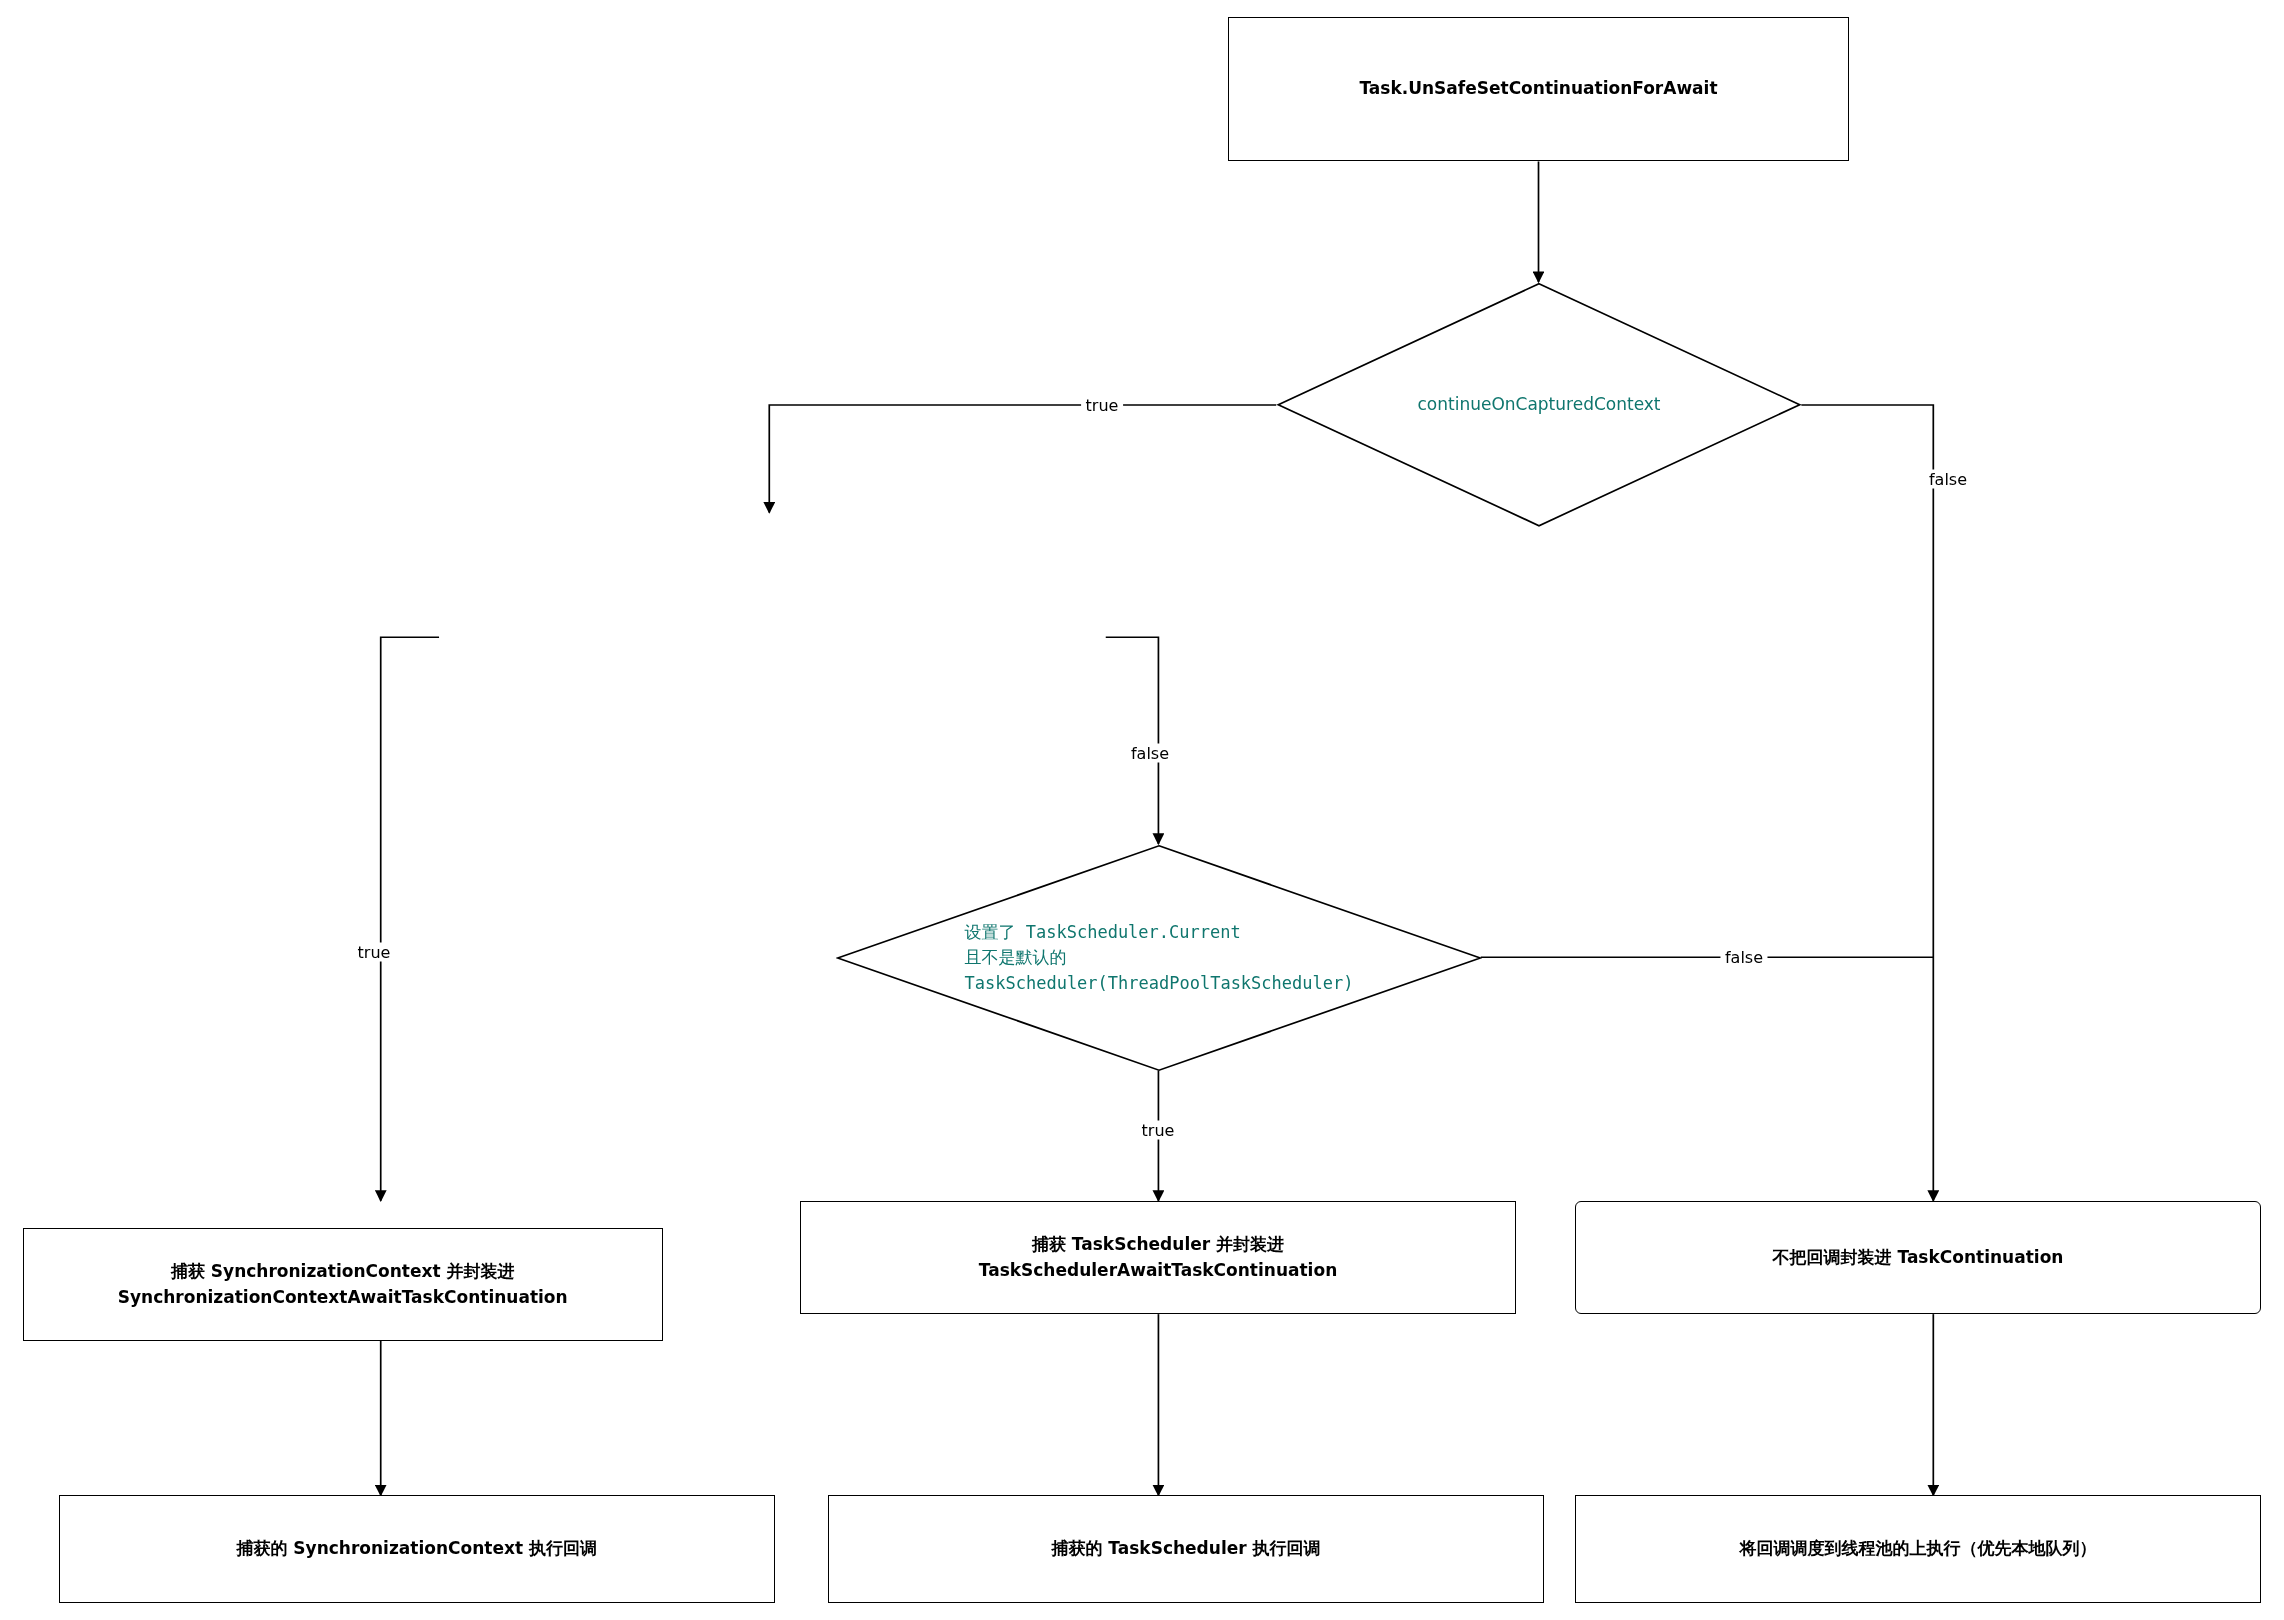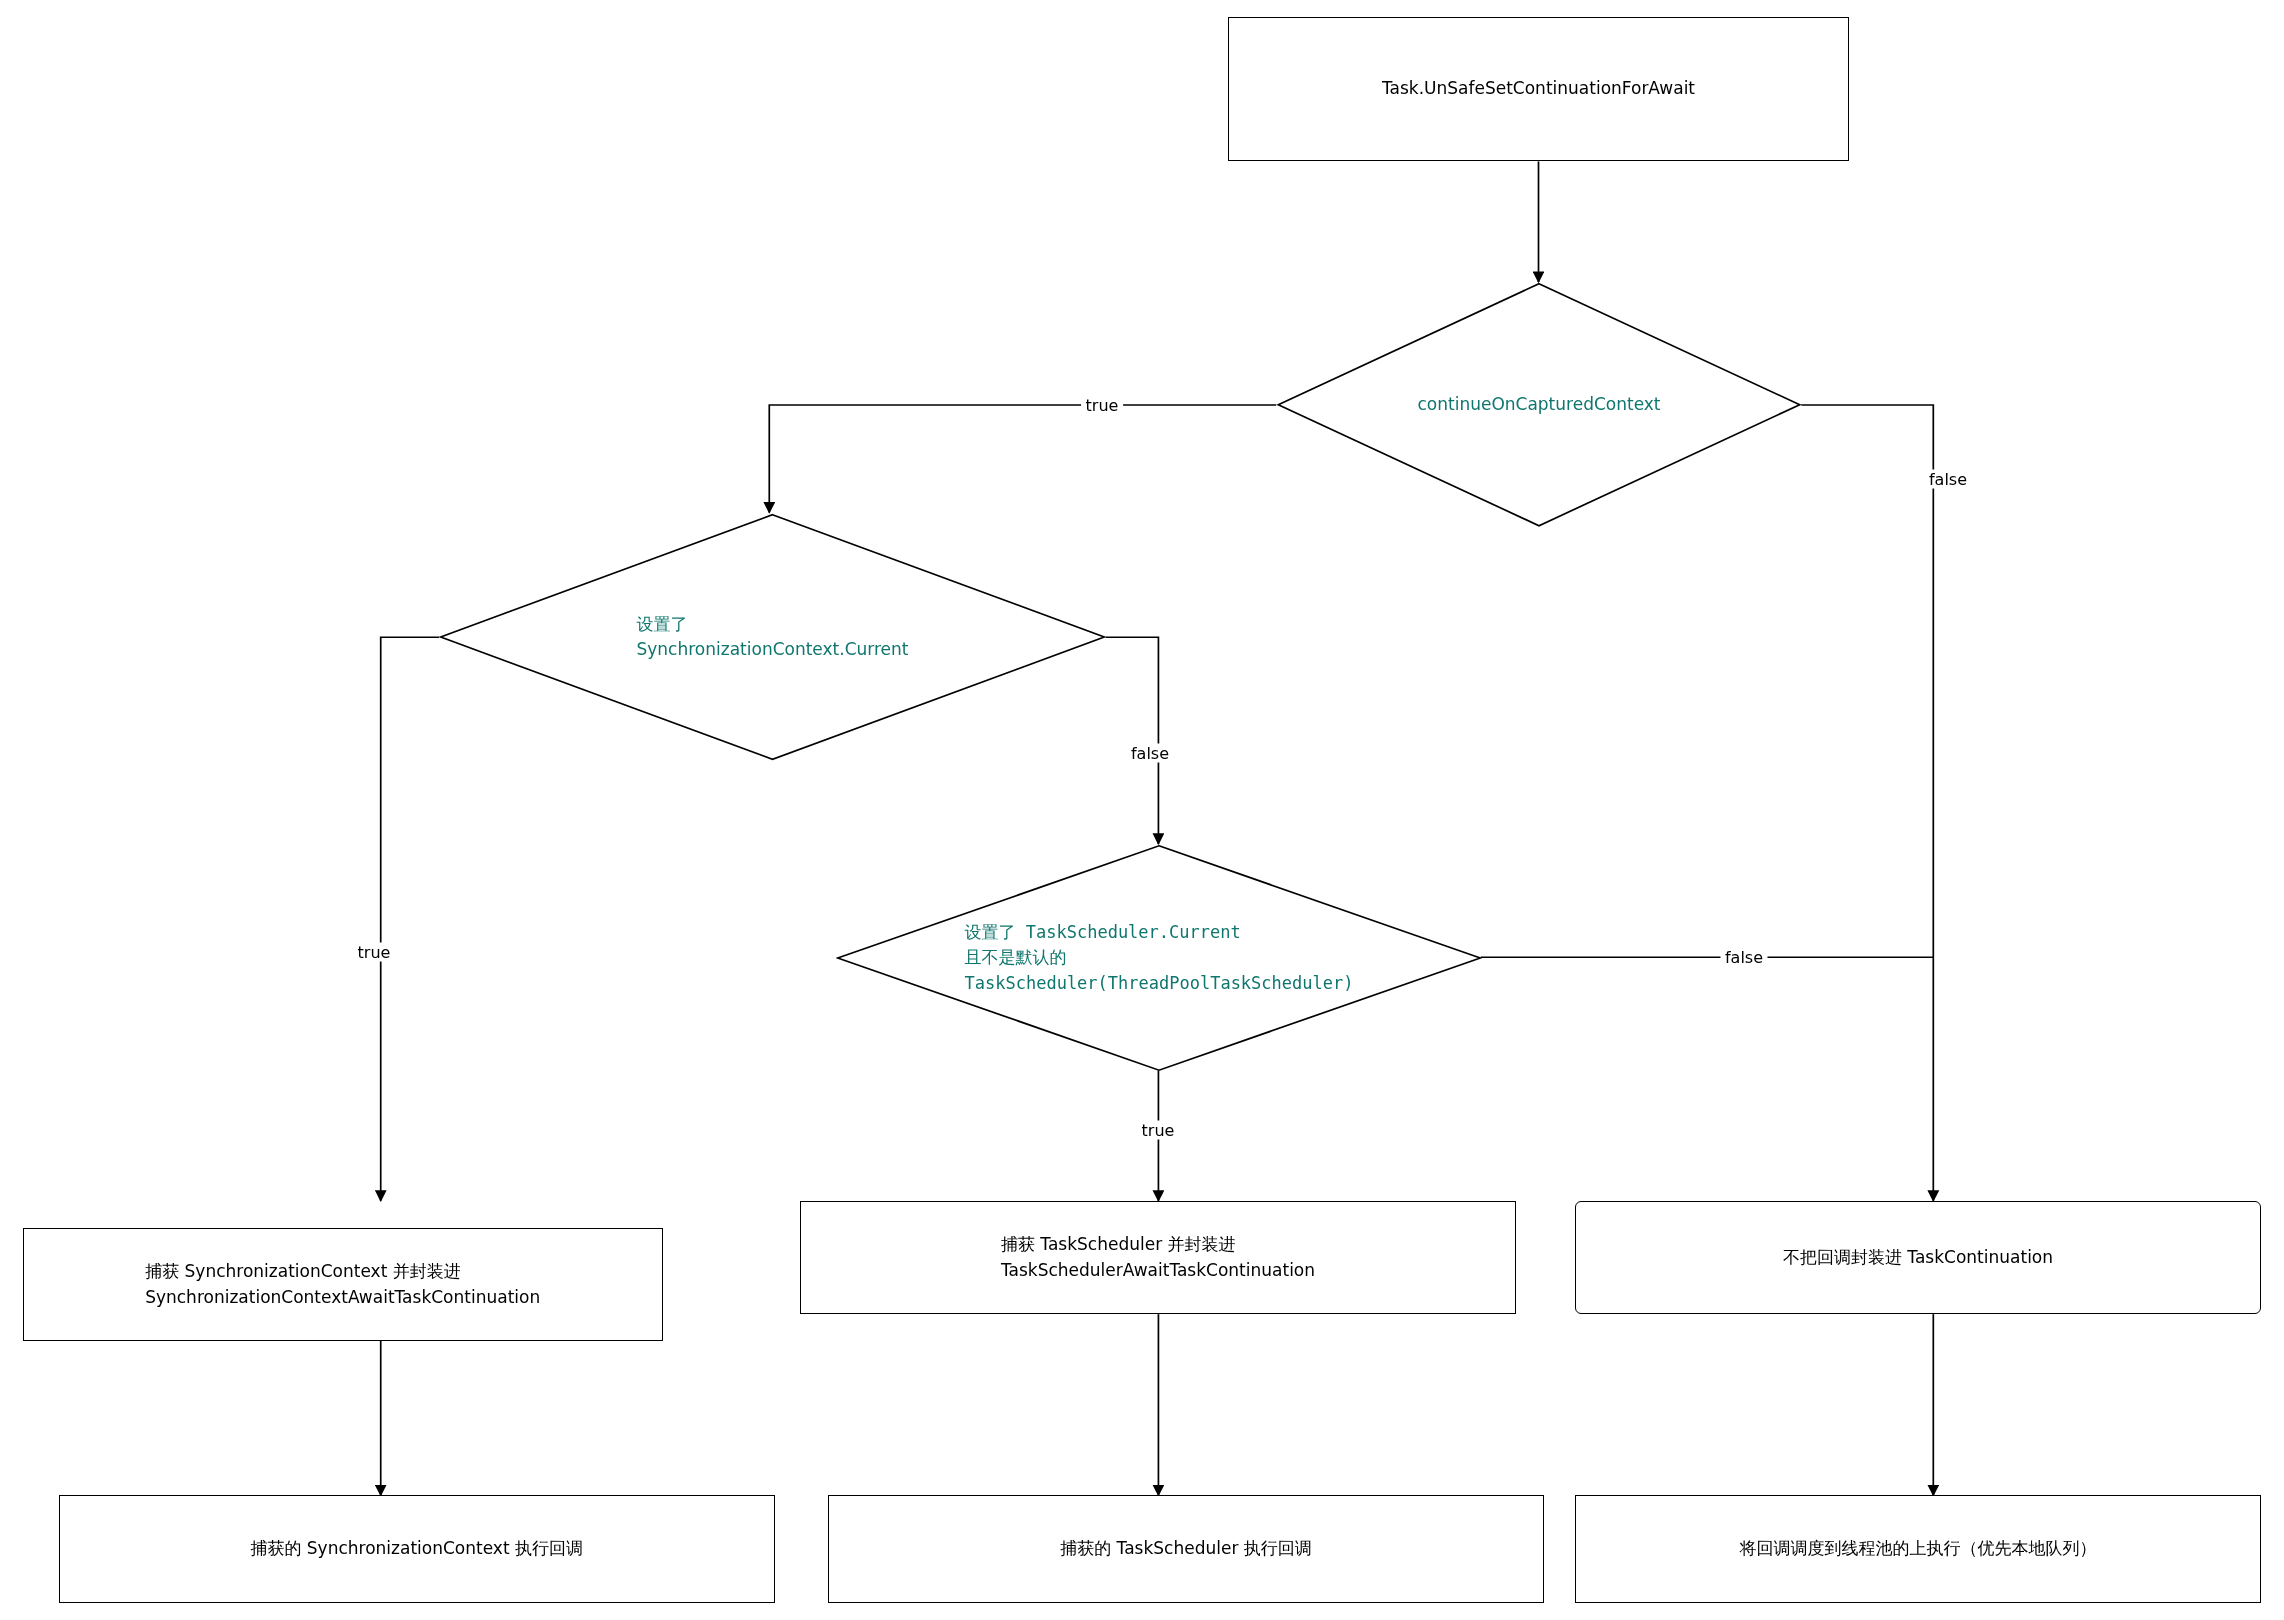--- a/index.html
+++ b/index.html
@@ -22,21 +22,22 @@
     width: 2284px;
     height: 1620px;
     pointer-events: none;
   }
   .node {
     position: absolute;
     box-sizing: border-box;
     display: flex;
     align-items: center;
     justify-content: center;
-    text-align: left;
+    text-align: center;
+    font-weight: bold;
   }
   .box {
     border: 1.7px solid #000000;
     background: #ffffff;
   }
   .box .label {
     font-size: 17px;
     line-height: 1.5;
     color: #000000;
     white-space: pre-line;
@@ -118,27 +119,20 @@
     <div class="label">Task.UnSafeSetContinuationForAwait</div>
   </div>
 
   <div class="diamond-wrap" style="left:1276px; top:282px; width:526px; height:246px;">
     <svg width="526" height="246" viewBox="0 0 928 435">
       <polygon points="464,3 925,217 464,431 3,217" fill="#ffffff" stroke="#000000" stroke-width="3"></polygon>
     </svg>
     <div class="diamond-label">continueOnCapturedContext</div>
   </div>
 
-  <div class="diamond-wrap" style="left:439px; top:513px; width:667px; height:248px;">
-    <svg width="667" height="248" viewBox="0 0 1178 438">
-      <polygon points="589,3 1175,219 589,435 3,219" fill="#ffffff" stroke="#000000" stroke-width="3"></polygon>
-    </svg>
-    <div class="diamond-label">设置了
-SynchronizationContext.Current</div>
-  </div>
 
   <div class="diamond-wrap" style="left:836px; top:844px; width:646px; height:228px;text-decoration:underline;">
     <svg width="646" height="228" viewBox="0 0 1140 402">
       <polygon points="570,3 1137,201 570,399 3,201" fill="#ffffff" stroke="#000000" stroke-width="3"></polygon>
     </svg>
     <div class="diamond-label mono">设置了 TaskScheduler.Current
 且不是默认的
 TaskScheduler(ThreadPoolTaskScheduler)</div>
   </div>
 

